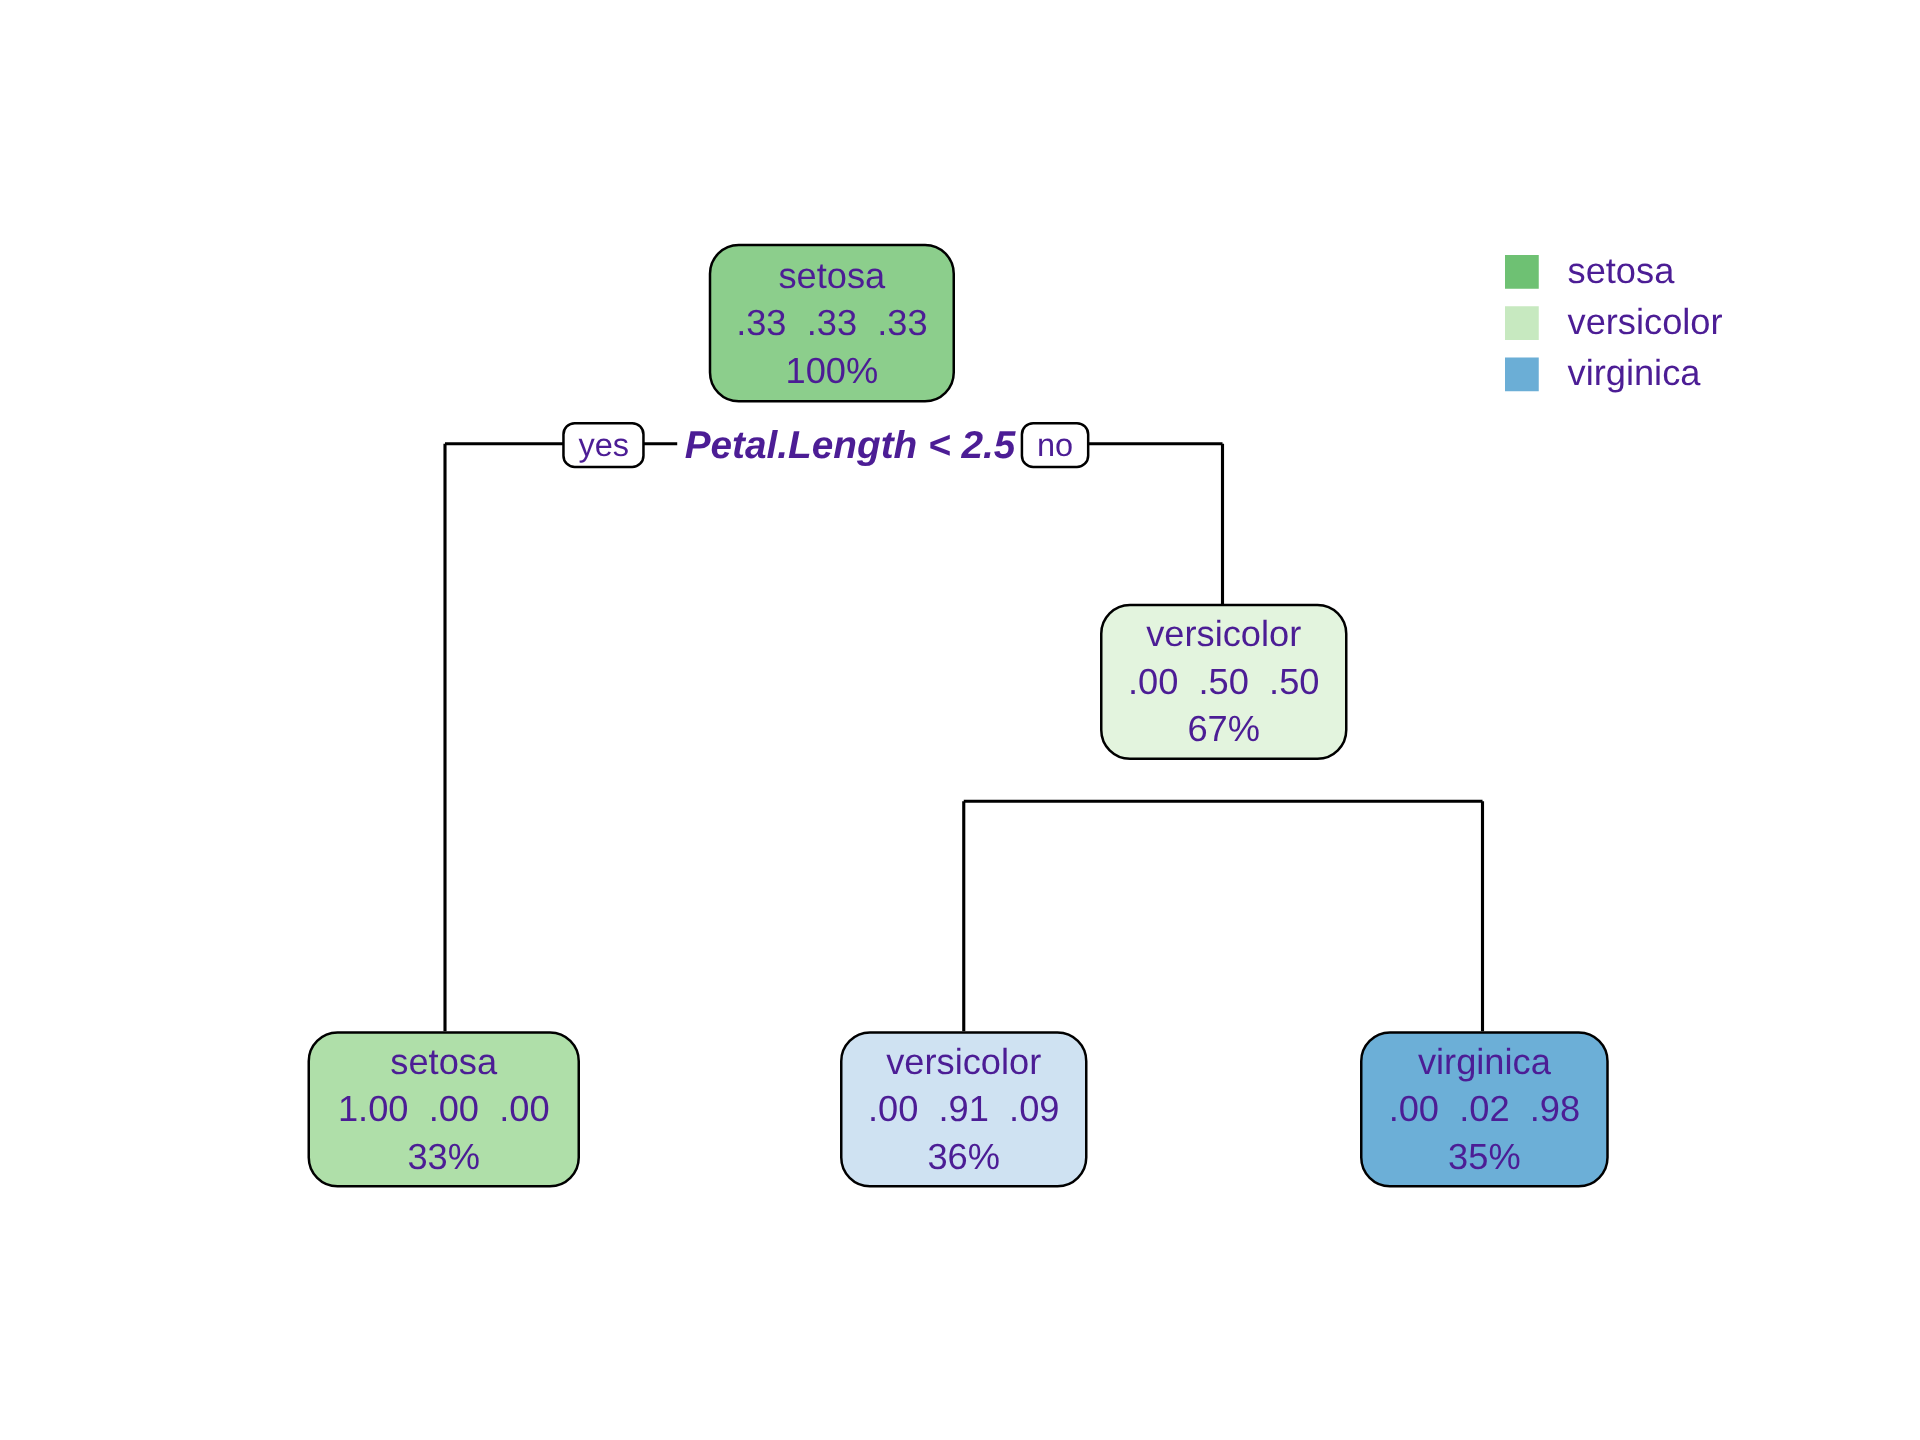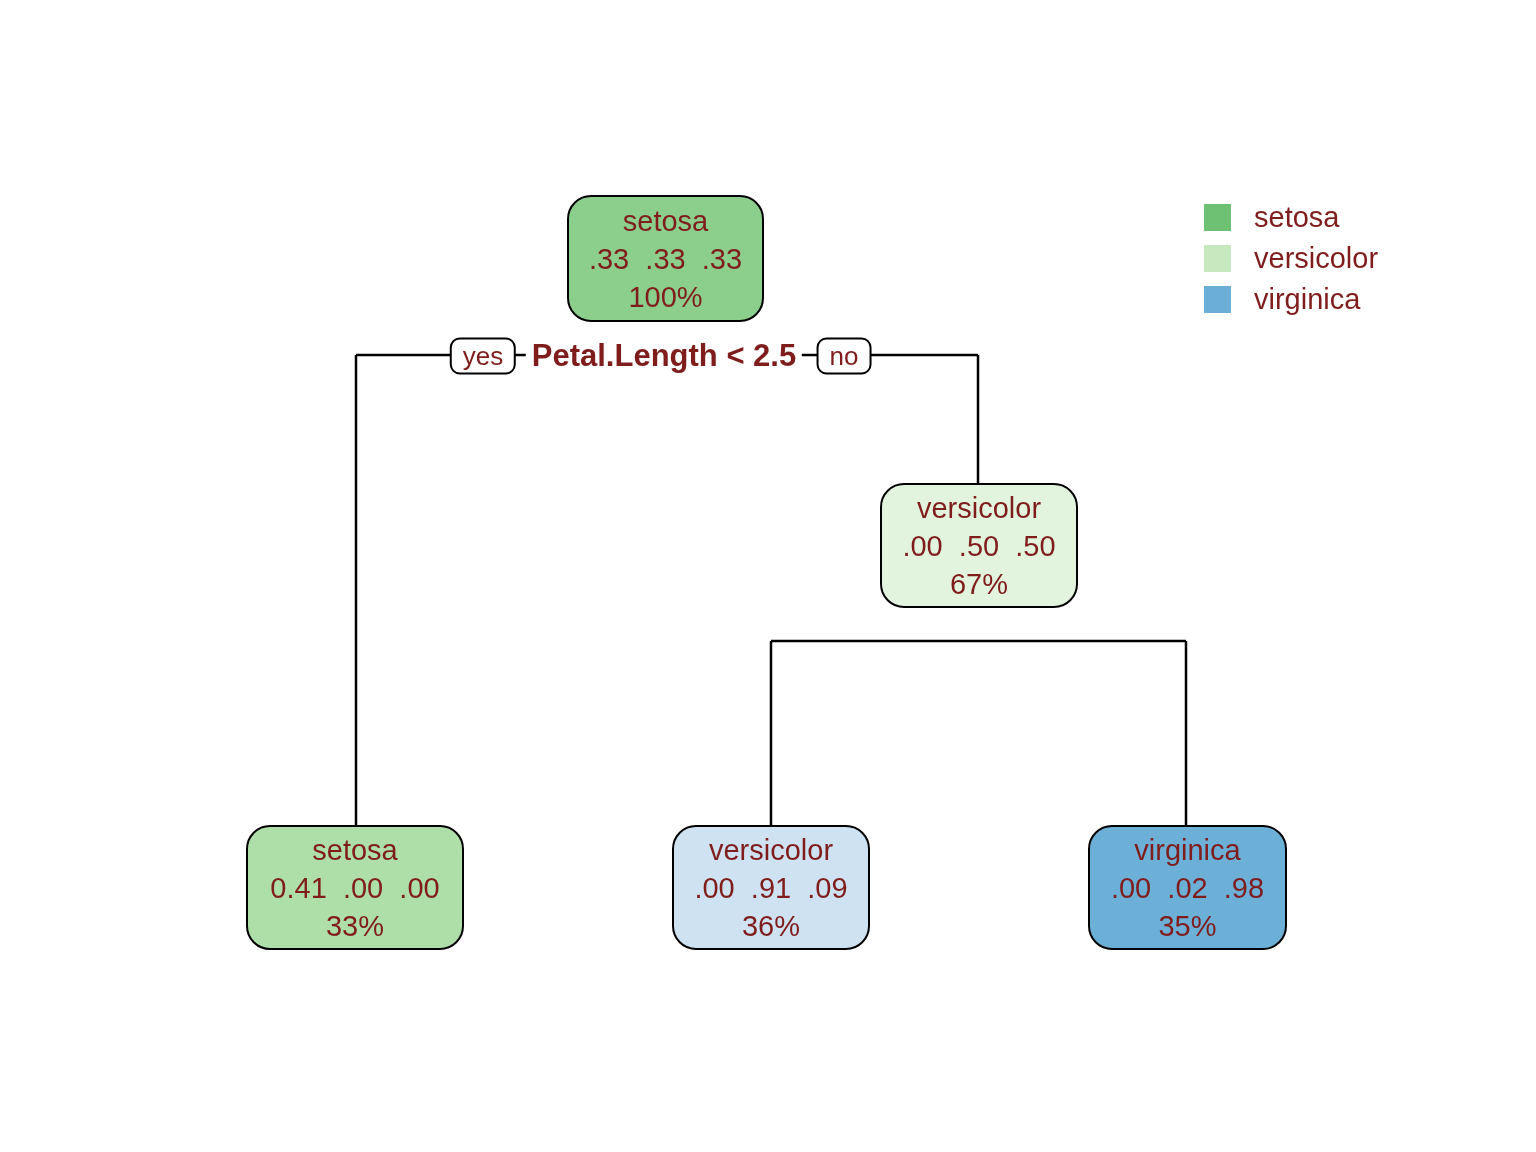--- a/index.html
+++ b/index.html
@@ -2,21 +2,21 @@
 <html><head>
 <meta charset="utf-8">
 <style>
   html, body { margin: 0; padding: 0; background: #ffffff; }
   .canvas {
     position: relative;
     width: 1536px;
     height: 1152px;
     background: #ffffff;
     font-family: "Liberation Sans", sans-serif;
-    color: #7f1d1d;
+    color: #4c1d95;
     overflow: hidden;
   }
   .branches {
     position: absolute;
     inset: 0;
     width: 1536px;
     height: 1152px;
   }
   .node {
     position: absolute;
@@ -92,33 +92,33 @@
     <path d="M 1186 641 V 825" stroke="#000000" stroke-width="2.5" fill="none"></path>
   </svg>
 
   <div class="node" style="left: 567px; top: 195px; width: 197px; height: 127px; background-color: rgb(140, 206, 140);">
     <div>setosa</div>
     <div class="probs">.33  .33  .33</div>
     <div>100%</div>
   </div>
 
   <div class="yesno" style="left:483px; top:356px;">yes</div>
-  <div class="split-label" style="left:664px; top:356px;">Petal.Length &lt; 2.5</div>
+  <div class="split-label" style="left:680px; top:356px;font-style:italic;">Petal.Length &lt; 2.5</div>
   <div class="yesno" style="left:844px; top:356px;">no</div>
 
   <div class="node" style="left: 880px; top: 483px; width: 198px; height: 125px; background-color: rgb(227, 244, 222);">
     <div>versicolor</div>
     <div class="probs">.00  .50  .50</div>
     <div>67%</div>
   </div>
 
 
   <div class="node" style="left: 246px; top: 825px; width: 218px; height: 125px; background-color: rgb(175, 223, 169);">
     <div>setosa</div>
-    <div class="probs">0.41  .00  .00</div>
+    <div class="probs">1.00  .00  .00</div>
     <div>33%</div>
   </div>
 
   <div class="node" style="left: 672px; top: 825px; width: 198px; height: 125px; background-color: rgb(207, 226, 242);">
     <div>versicolor</div>
     <div class="probs">.00  .91  .09</div>
     <div>36%</div>
   </div>
 
   <div class="node" style="left: 1088px; top: 825px; width: 199px; height: 125px; background-color: rgb(108, 175, 215);">

